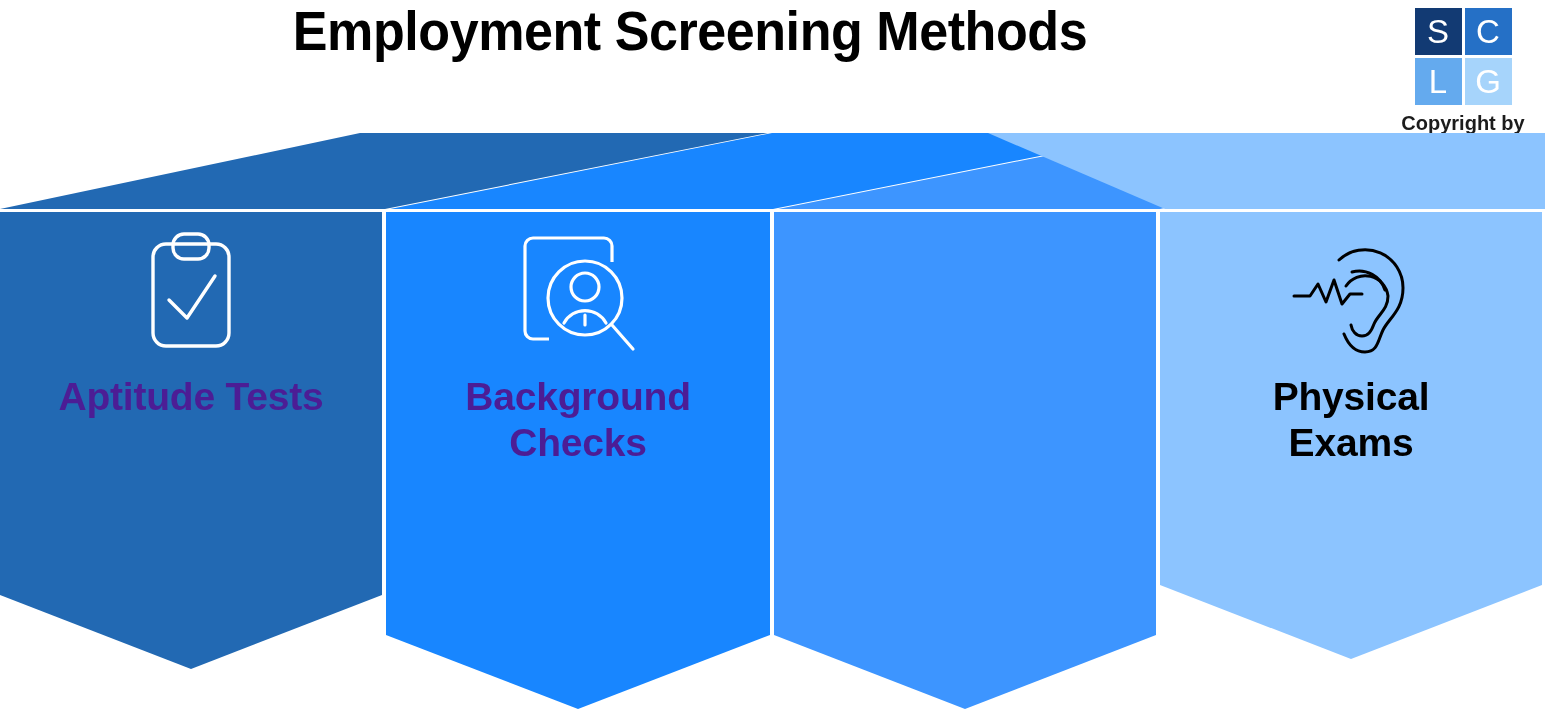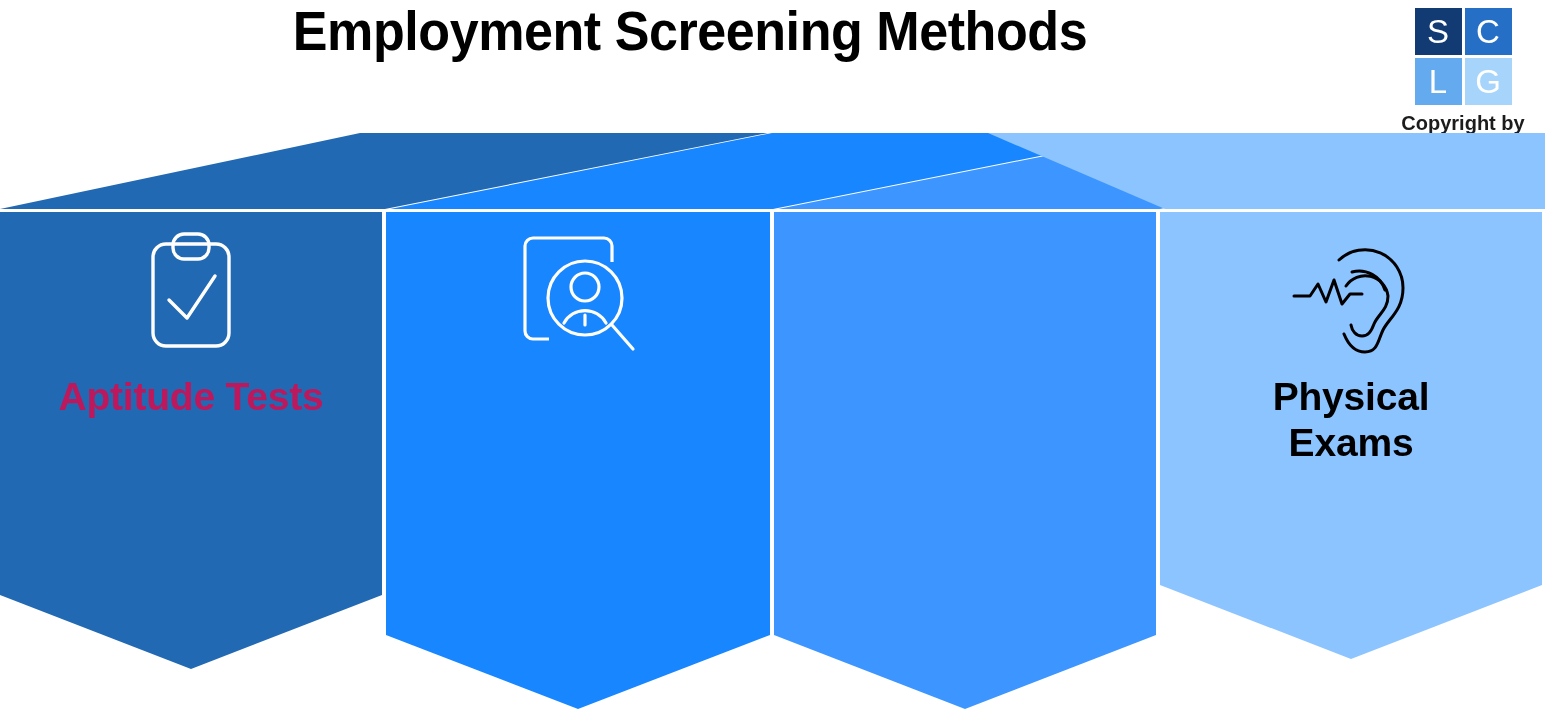--- a/index.html
+++ b/index.html
@@ -74,21 +74,21 @@
     display:flex;align-items:center;justify-content:center;
   }
   .panel-label{
     margin-top:14px;
     font-size:39px;
     font-weight:bold;
     line-height:1.18;
     letter-spacing:-0.2px;
     white-space:pre-line;
   }
-  .label-light{color:#be185d;}
+  .label-light{color:#4c1d95;}
   .label-dark{color:#000000;}
 </style>
 </head>
 <body>
 
 <div id="stage">
 
   <div id="page-title">Employment Screening Methods</div>
 
   <div id="logo-block">
@@ -145,20 +145,22 @@
       <div class="panel-icon">
         <svg width="118" height="126" viewBox="0 0 118 126" fill="none" stroke="#ffffff" stroke-width="3.2">
           <path d="M30 107 H14 A8 8 0 0 1 6 99 V14 A8 8 0 0 1 14 6 H85 A8 8 0 0 1 93 14 V30"></path>
           <circle cx="66" cy="66" r="37"></circle>
           <circle cx="66" cy="55" r="14"></circle>
           <path d="M45 91 A24 24 0 0 1 87 91" stroke-linecap="round"></path>
           <line x1="66" y1="83" x2="66" y2="93" stroke-linecap="round"></line>
           <line x1="93" y1="93" x2="114" y2="117" stroke-linecap="round"></line>
         </svg>
       </div>
+      <div class="panel-label label-light">Background
+Checks</div>
     </div>
 
 
     <div class="panel-content" style="left:1160px;top:105px;width:382px;">
       <div class="panel-icon">
         <svg width="130" height="126" viewBox="0 0 130 126" fill="none" stroke="#000000" stroke-width="3">
           <path d="M53 28 A38 38 0 0 1 117 56 C117 78 103 86 97 98 C92 108 92 120 79 120 C68 120 62 112 58 102" stroke-linecap="round"></path>
           <path d="M60 54 A23 23 0 0 1 102 64 C102 78 92 82 88 92 C85 100 82 104 76 104 C70 104 66 99 65 93" stroke-linecap="round"></path>
           <path d="M66 40 A27 27 0 0 1 99 58" stroke-linecap="round"></path>
           <polyline points="8,64 24,64 32,52 40,70 48,48 56,72 64,62 76,62" stroke-linecap="round" stroke-linejoin="round"></polyline>

